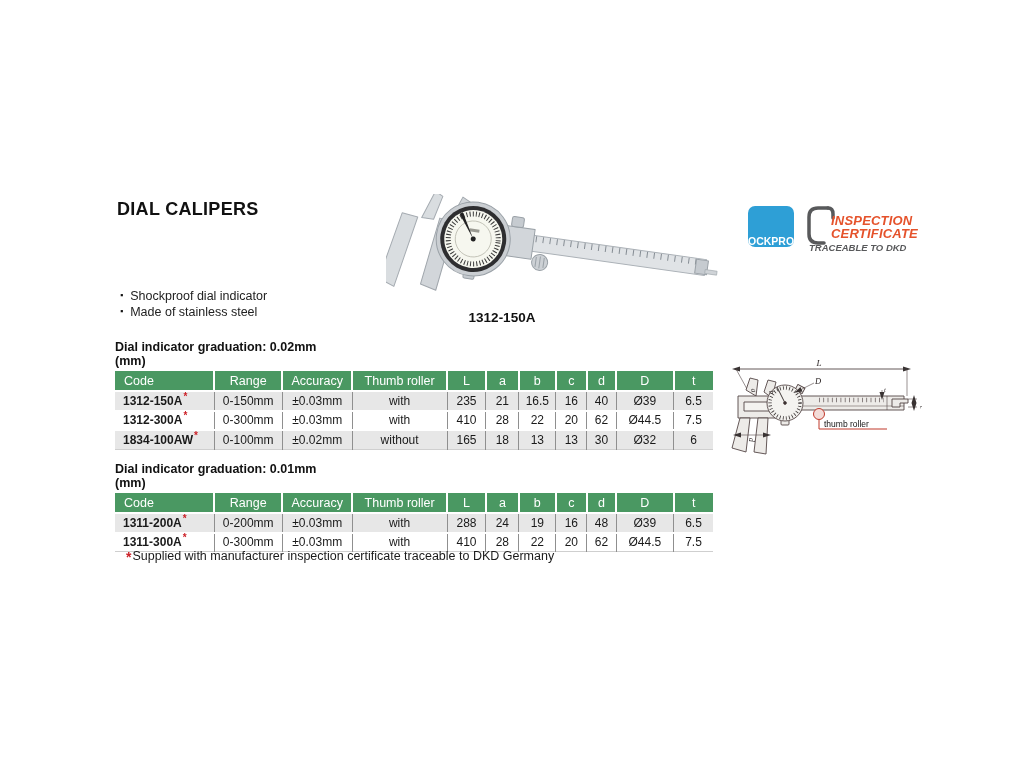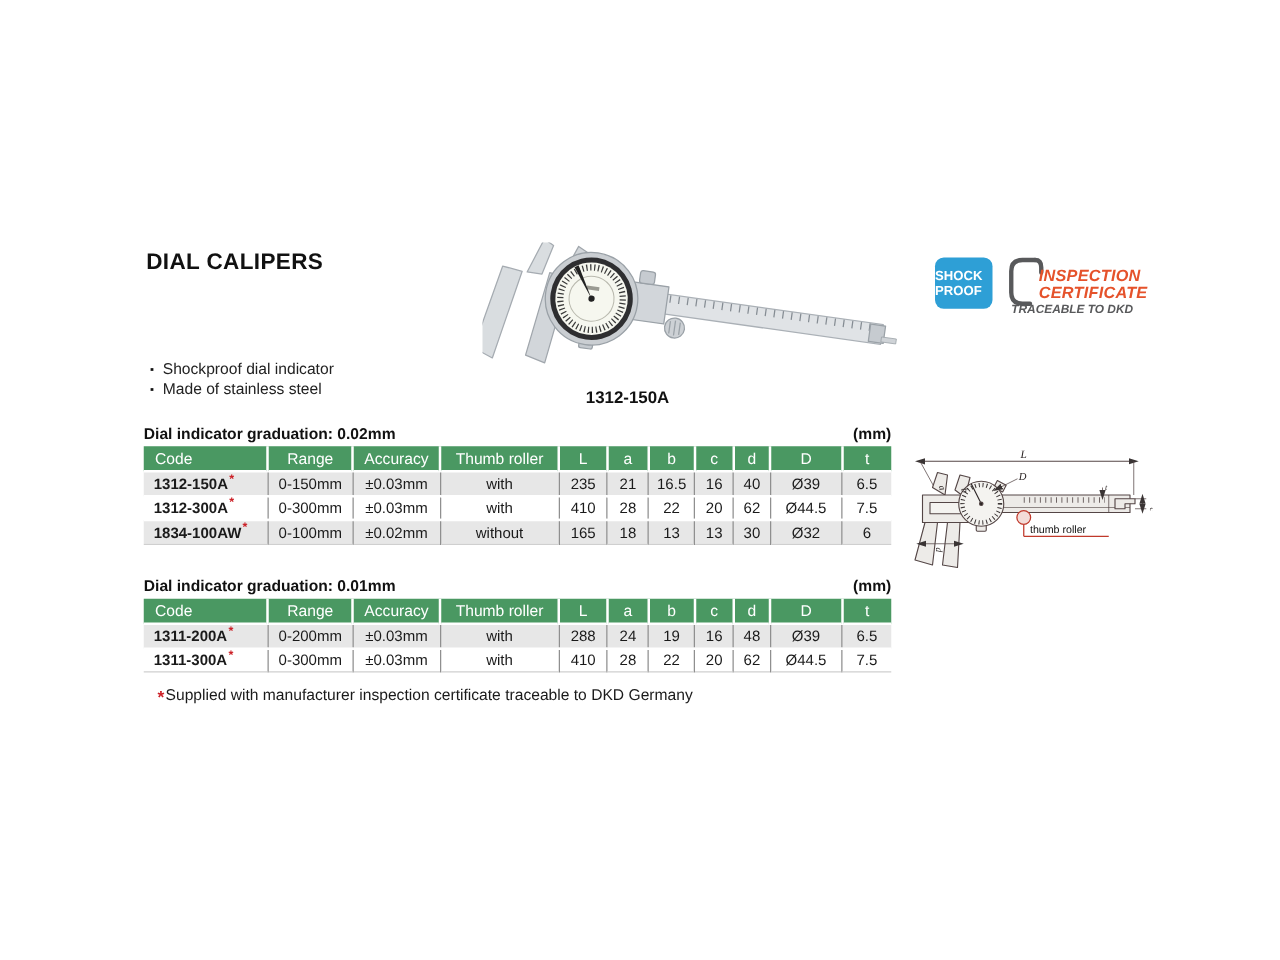--- a/index.html
+++ b/index.html
@@ -8,35 +8,35 @@
   
   .title{position:absolute;left:117px;top:199px;font-size:18px;font-weight:700;letter-spacing:.3px;color:#111;}
   .features{position:absolute;left:120px;top:288px;list-style:none;margin:0;padding:0;}
   .features li{font-size:12.5px;line-height:15.5px;color:#222;}
   .bullet{display:inline-block;font-size:9px;vertical-align:1.5px;margin-right:7px;color:#111;}
   
   .product-caption{position:absolute;left:440px;top:310px;width:124px;text-align:center;
                    font-size:13.5px;font-weight:700;color:#111;}
   
   .shock-badge{position:absolute;left:748px;top:206px;width:46px;height:41px;border-radius:7px;
-               background:var(--badge-blue,#2e9fd6);color:#fff;display:flex;flex-direction:column;
-               align-items:flex-start;justify-content:center;font-weight:700;font-size:10.5px;line-height:12px;}
+               background:var(--badge-blue,#2e9fd6);color:#fff;display:flex;
+               align-items:flex-end;justify-content:center;font-weight:700;font-size:10.5px;line-height:12px;}
   
   .insp{position:absolute;left:806px;top:204px;width:116px;height:52px;}
   .insp-bracket{position:absolute;left:0;top:1px;}
   .insp-text{position:absolute;left:25px;top:10px;}
   .insp-line{color:var(--accent-orange,#e5522b);font-weight:700;font-style:italic;
              font-size:13px;line-height:13px;letter-spacing:.2px;white-space:nowrap;}
   .insp-sub{position:absolute;left:3px;top:38px;width:113px;color:var(--logo-gray,#58595b);
             font-weight:700;font-style:italic;font-size:9.5px;white-space:nowrap;}
   
   .tbl{position:absolute;left:115px;width:598px;}
   .tbl1{top:340px;} .tbl2{top:462px;}
-  .tbl-caption{display:flex;justify-content:space-between;font-weight:700;font-size:12.5px;
-               margin-bottom:3px;color:#111;}
+  .tbl-caption{display:flex;justify-content:flex-start;font-weight:700;font-size:12.5px;
+               margin-bottom:3px;color:#111;flex-direction:column;}
   .spec-table{border-collapse:collapse;width:100%;table-layout:fixed;}
   .spec-table th{background:var(--header-green,#4a9862);color:#fff;font-weight:400;font-size:12.5px;
                  height:19px;border-left:2px solid #fff;padding:0 2px;}
   .spec-table th:first-child{border-left:0;text-align:left;padding-left:9px;}
   .spec-table td{background:#fff;text-align:center;font-size:12px;color:#1a1a1a;
                  border-left:1px solid #8f8f8f;border-top:2px solid #fff;padding:1px 2px;height:15.5px;}
   .spec-table td:first-child{border-left:0;text-align:left;padding-left:8px;font-weight:700;}
   .spec-table tbody tr:nth-child(odd) td{background:#e7e7e7;}
   .spec-table{border-bottom:1px solid #cfcfcf;}
   .star{color:var(--star-red,#cc2027);font-weight:700;vertical-align:super;font-size:10px;

